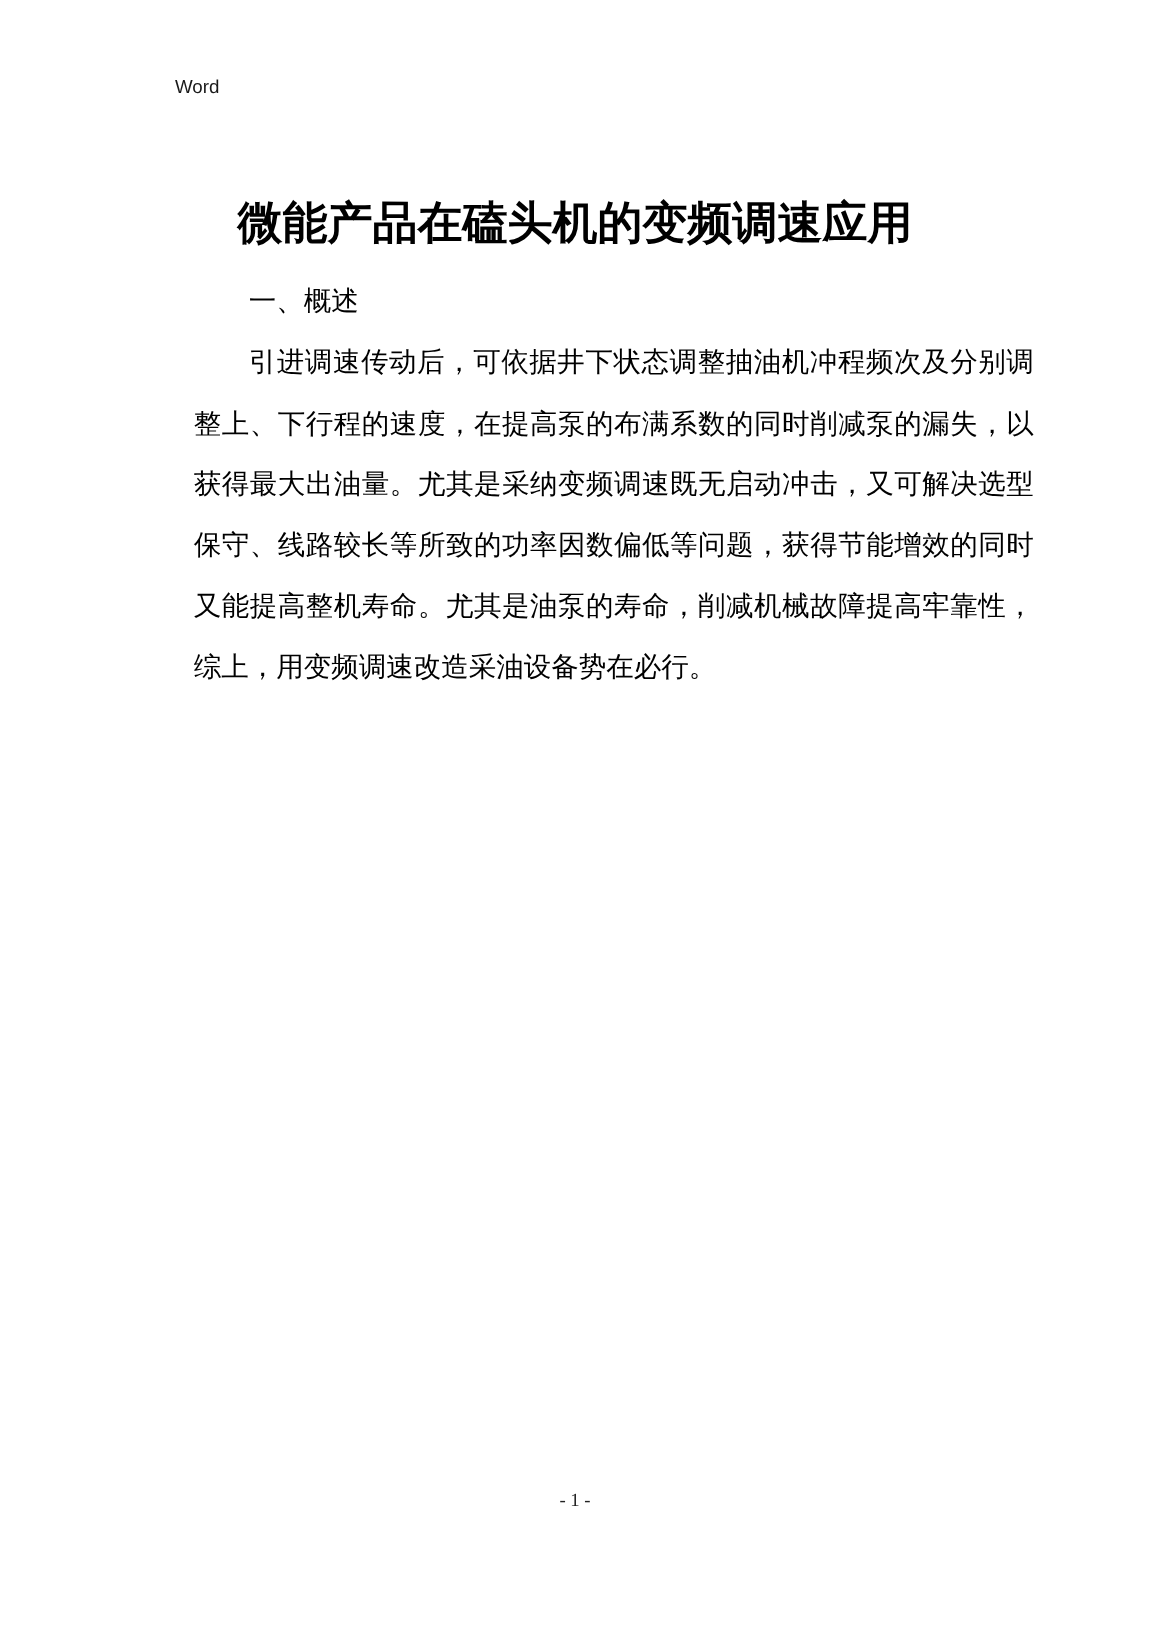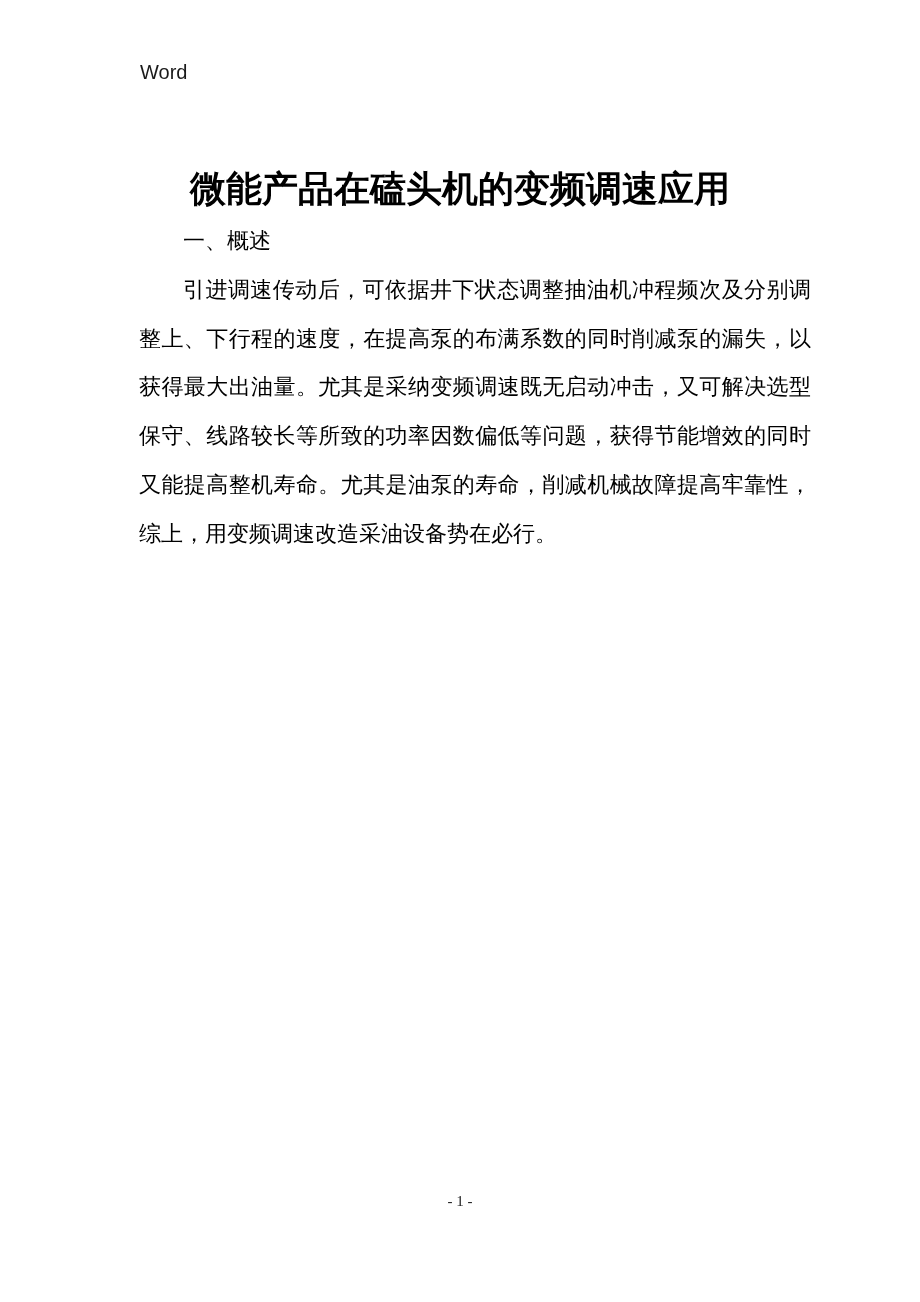--- a/index.html
+++ b/index.html
@@ -13,40 +13,40 @@
     height: 1302px;
     background: #ffffff;
     overflow: hidden;
     color: #000000;
   }
   .app-label {
     position: absolute;
     left: 140px;
     top: 61px;
     font-family: "Liberation Sans", sans-serif;
-    font-size: 20px;
+    font-size: 15px;
     font-weight: 400;
     color: #1a1a1a;
   }
   .doc-title {
     position: absolute;
     left: 0;
     right: 0;
-    top: 139px;
+    top: 128px;
     text-align: center;
     font-family: "Liberation Serif", "DejaVu Serif", serif;
     font-size: 36px;
     font-weight: 700;
     line-height: 52px;
     color: #000000;
     white-space: nowrap;
   }
   .doc-body {
     position: absolute;
-    left: 139px;
+    left: 155px;
     top: 217px;
     width: 672px;
     font-family: "Liberation Serif", "DejaVu Serif", serif;
     font-size: 22px;
     line-height: 48.8px;
     text-align: justify;
     color: #000000;
   }
   .doc-body p {
     margin: 0;

